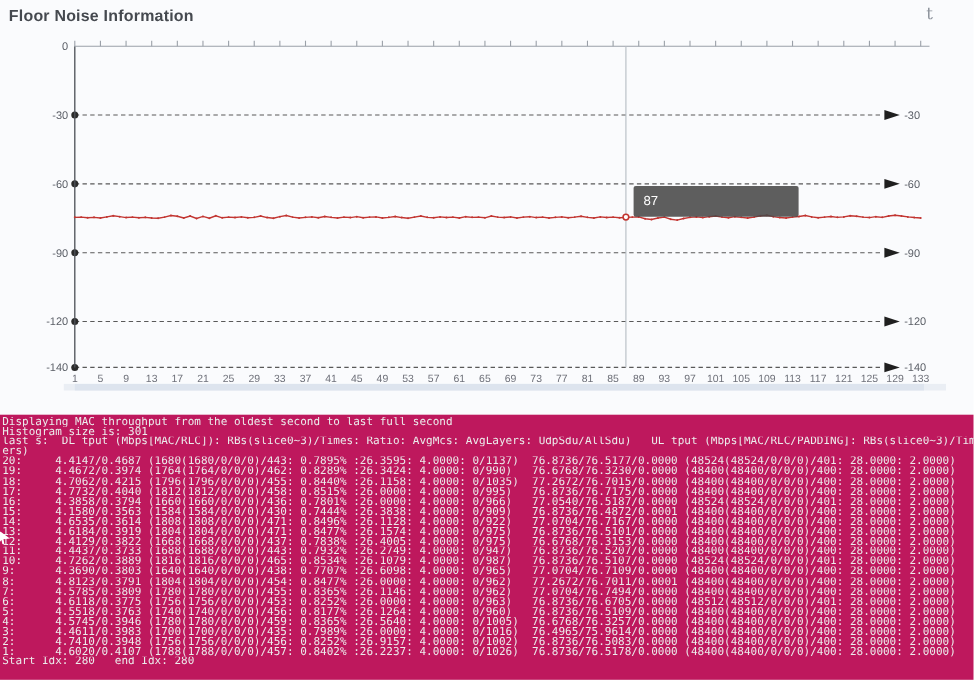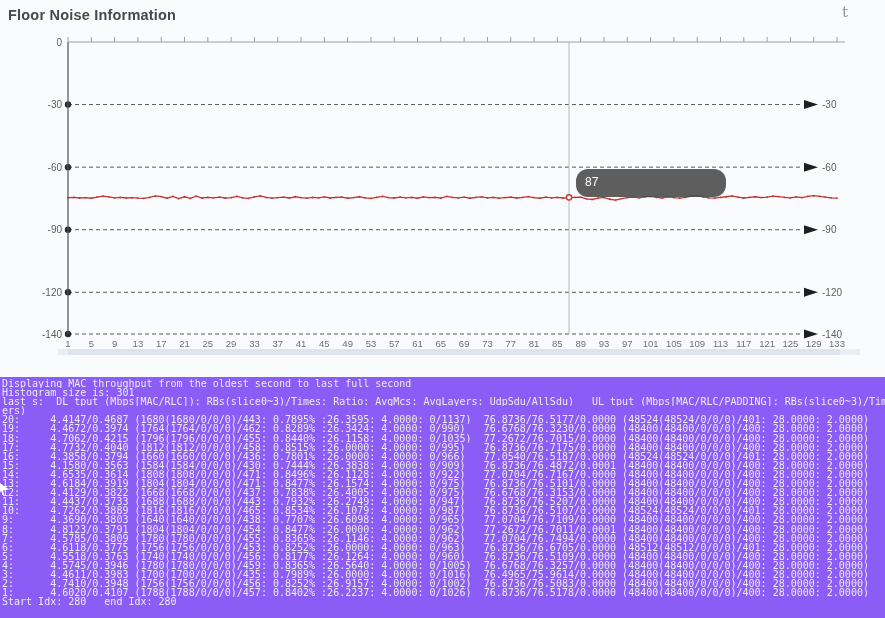--- a/index.html
+++ b/index.html
@@ -6,32 +6,32 @@
   html,body { width:885px; height:618px; overflow:hidden; background:#fff;
               font-family:"Liberation Sans", sans-serif; }
   .chart-panel { position:absolute; left:0; top:0; width:885px; height:377px;
                  background:#fafbfd; }
   .chart-title { position:absolute; left:8px; top:7px; font-size:14.5px;
                  font-weight:700; color:#45494f; letter-spacing:.2px; }
   .toolbox-icon { position:absolute; left:842px; top:3px; font-size:15px;
                   color:#8d939c; cursor:pointer; font-family:"DejaVu Serif", serif; }
   #chart-svg { position:absolute; left:0; top:0; }
   .tooltip { position:absolute; left:576px; top:169px; min-width:150px;
-             background:rgba(72,72,72,0.88); border-radius:12px; padding:5px 11px 7px 9px;
+             background:rgba(72,72,72,0.88); border-radius:2px; padding:5px 11px 7px 9px;
              color:#fff; font-size:12px; line-height:16px; z-index:5; }
   .tooltip-row { display:flex; align-items:center; margin-top:1px; }
   .series-marker { width:0; height:0; border-left:9px solid #c23531;
                    border-top:5px solid transparent; border-bottom:5px solid transparent;
                    margin-right:5px; flex:0 0 auto; }
   .chart-scrollbar { position:absolute; left:58px; top:349px; width:802px; height:6px;
                      background:#eaeef4; }
   .chart-scrollbar .thumb { position:absolute; left:10px; top:0; width:772px; height:6px;
                             background:#dde4ee; }
   .terminal { position:absolute; left:0; top:377px; width:885px; height:241px;
-              background:#8b5cf6; padding:2px 0 0 2px; overflow:hidden; }
+              background:#be185d; padding:2px 0 0 2px; overflow:hidden; }
   .term-line { font-family:"DejaVu Sans Mono", monospace; font-size:10px;
                line-height:9.1px; color:#ececec; white-space:pre; overflow:hidden;
                width:885px; }
   .mouse-cursor { position:absolute; left:0px; top:483px; width:9px; height:12px;
                   background:#fff; clip-path:polygon(0 0, 100% 55%, 35% 60%, 45% 100%, 25% 100%, 15% 65%, 0 80%);
                   z-index:9; }
 </style>
 </head>
 <body>
 

